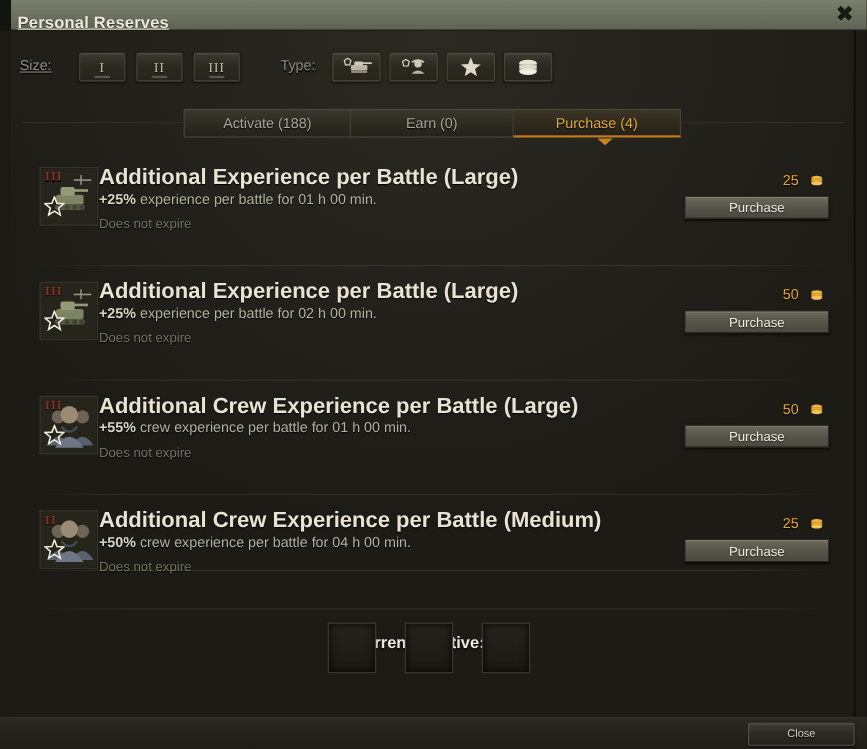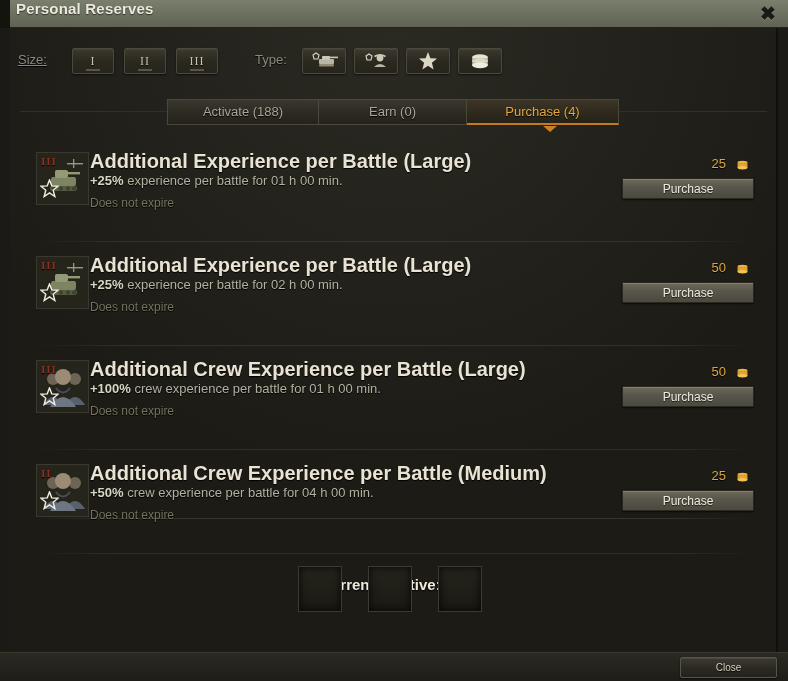--- a/index.html
+++ b/index.html
@@ -20,24 +20,25 @@
     position:absolute;left:0;top:0;width:788px;height:28px;
     background:linear-gradient(to bottom,#7a7e6c 0%,#6e7260 45%,#5f6354 100%);
     border-bottom:1px solid #23241d;
     box-sizing:border-box;
   }
   .titlebar:before{
     content:"";position:absolute;left:0;top:0;width:10px;height:28px;
     background:#14140f;
   }
   .title-text{
-    position:absolute;left:16px;top:0;
+    position:absolute;left:16px;top:12px;
     font-size:15px;font-weight:bold;color:#ece9dd;
     letter-spacing:.2px;
     text-shadow:0 1px 1px rgba(0,0,0,.55);
+    text-decoration:underline;
   }
   .close-x{
     position:absolute;right:8px;top:3px;width:24px;height:22px;
     color:#191a14;font-size:19px;font-weight:bold;line-height:22px;
     text-align:center;cursor:pointer;
     text-shadow:0 1px 0 rgba(255,255,255,.18);
   }
   .content{
     position:absolute;left:10px;top:28px;width:768px;height:624px;
     background:
@@ -378,21 +379,21 @@
             <path d="M19 27 q7 9 14 0" fill="none" stroke="#454d59" stroke-width="2"></path>
           </svg>
           <span class="marks">III</span>
           <span class="star">
             <svg width="19" height="19" viewBox="0 0 20 20">
               <polygon points="10,1 12.4,7.2 19,7.6 13.9,11.8 15.6,18.4 10,14.7 4.4,18.4 6.1,11.8 1,7.6 7.6,7.2" fill="none" stroke="#f0ece0" stroke-width="1.5"></polygon>
             </svg>
           </span>
         </div>
         <div class="row-title">Additional Crew Experience per Battle (Large)</div>
-        <div class="row-desc"><b>+100%</b><span> crew experience per battle for 01 h 00 min.</span></div>
+        <div class="row-desc"><b>+55%</b><span> crew experience per battle for 01 h 00 min.</span></div>
         <div class="row-expire">Does not expire</div>
         <div class="price">50</div>
         <span class="coin">
           <svg width="15" height="12" viewBox="0 0 24 16">
             <ellipse cx="12" cy="4.4" rx="8" ry="3.1" fill="#f0b53f"></ellipse>
             <rect x="4" y="5.4" width="16" height="3" fill="#c08a22"></rect>
             <ellipse cx="12" cy="8.6" rx="8" ry="3.1" fill="#e2a635"></ellipse>
             <rect x="4" y="9.4" width="16" height="2.6" fill="#a8761a"></rect>
             <ellipse cx="12" cy="12.1" rx="8" ry="3.1" fill="#f5c255"></ellipse>
           </svg>

